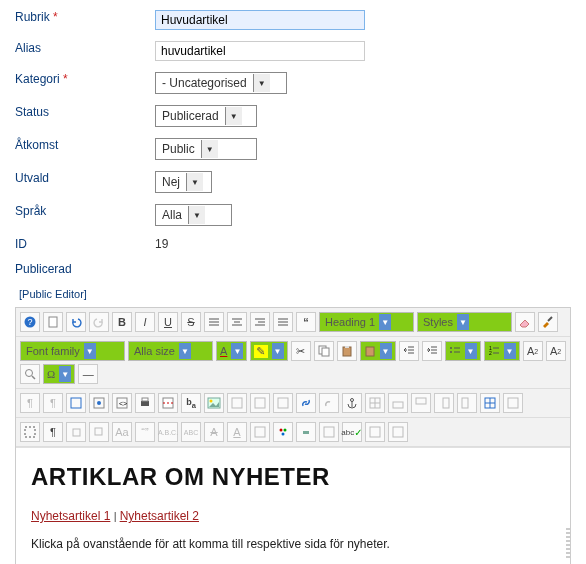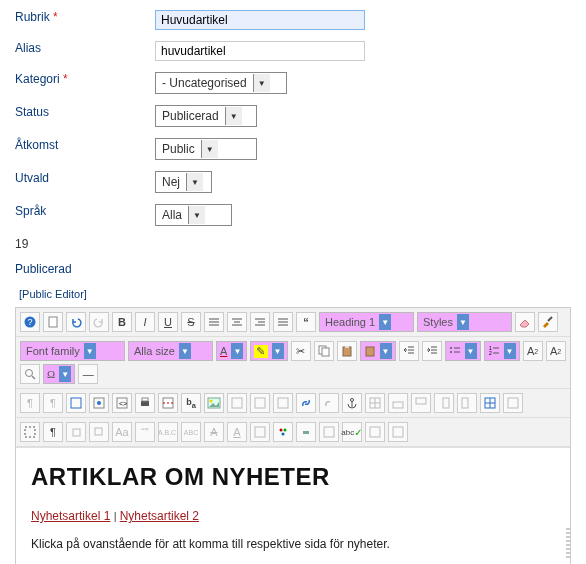--- a/index.html
+++ b/index.html
@@ -84,21 +84,21 @@
     align-items: center;
     justify-content: center;
     font-size: 11px;
     color: #444;
     box-sizing: border-box;
   }
   .tb-btn svg { pointer-events:none; }
   .tb-sel {
     height: 20px;
     border: 1px solid #bbb;
-    background: #f0abfc;
+    background: #84cc16;
     display: inline-flex;
     align-items: center;
     font-size: 11px;
     padding: 0 3px 0 5px;
     color: #555;
     box-sizing: border-box;
   }
   .tb-sel .dd {
     margin-left: 4px;
     width: 12px;
@@ -198,20 +198,21 @@
 
 <div class="form-row">
   <div class="form-label">Språk</div>
   <div class="sel-wrap" style="width:75px">
     <span class="sel-text">Alla</span>
     <span class="sel-btn">▼</span>
   </div>
 </div>
 
 <div class="form-row">
+  <div class="form-label">ID</div>
   <div>19</div>
 </div>
 
 <div class="form-row" style="margin-top:4px">
   <div class="form-label">Publicerad</div>
 </div>
 
 <a href="#" class="link-small">[Public Editor]</a>
 
 

